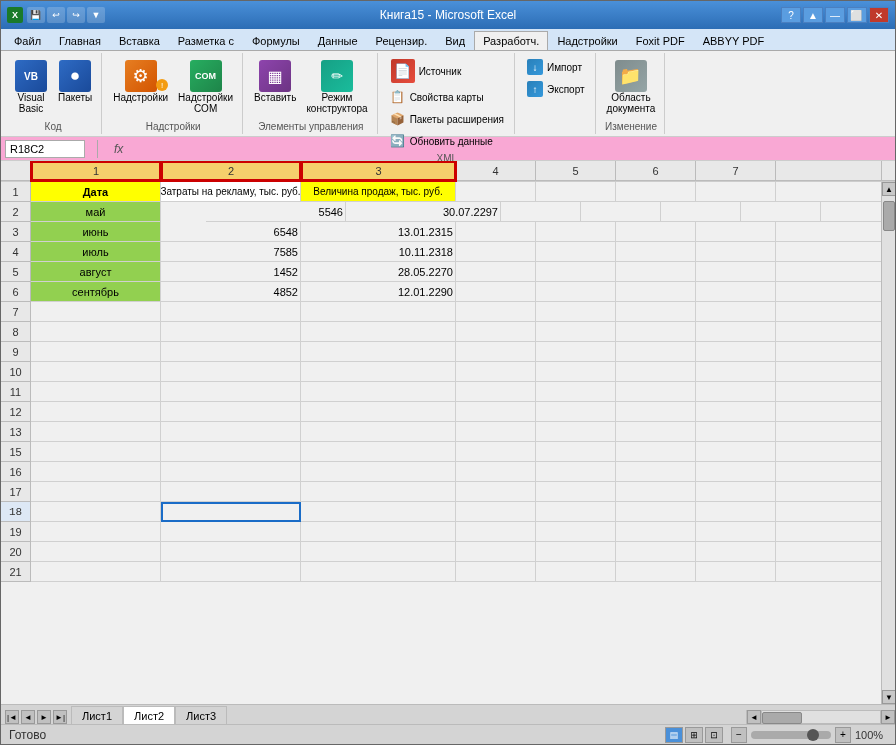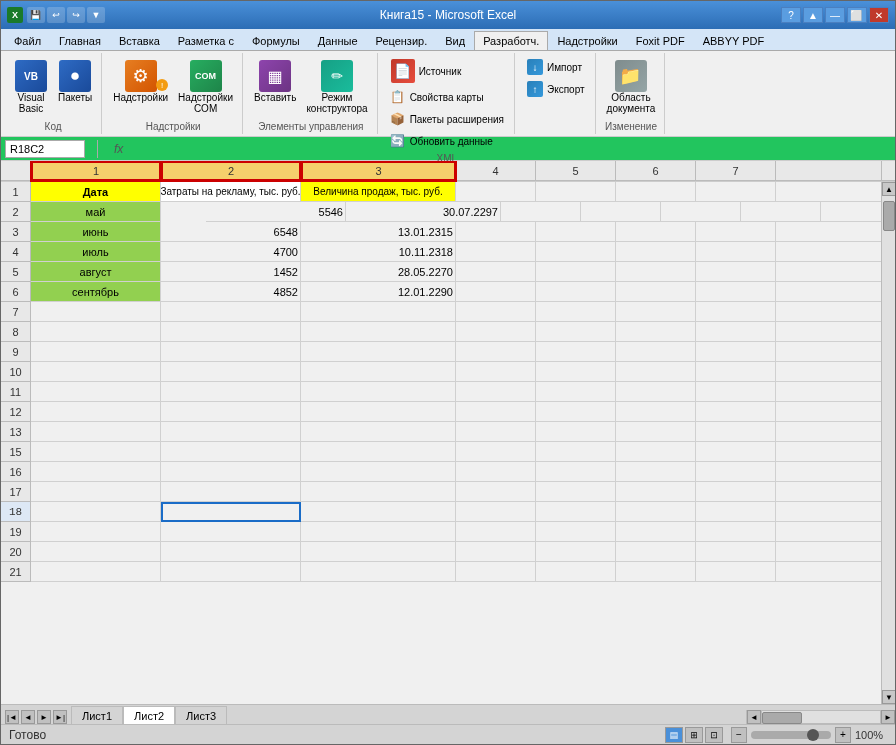--- a/index.html
+++ b/index.html
@@ -29,21 +29,21 @@
     .ribbon-group-label { font-size: 10px; color: #555; margin-top: auto; padding-top: 2px; text-align: center; }
     .ribbon-btn { display: flex; flex-direction: column; align-items: center; cursor: pointer; padding: 2px; border: 1px solid transparent; border-radius: 2px; min-width: 40px; }
     .ribbon-btn-icon { width: 32px; height: 32px; display: flex; align-items: center; justify-content: center; font-size: 20px; }
     .ribbon-btn-label { font-size: 10px; text-align: center; color: #000; line-height: 1.1; }
 
     .xml-group { display: flex; flex-direction: column; gap: 2px; }
     .xml-btn { display: flex; align-items: center; gap: 4px; cursor: pointer; padding: 1px 3px; border: 1px solid transparent; border-radius: 2px; font-size: 10px; }
     .xml-btn-icon { width: 16px; height: 16px; display: flex; align-items: center; justify-content: center; font-size: 12px; }
 
     
-    .formula-bar { background: #22c55e; height: 24px; display: flex; align-items: center; border-bottom: 1px solid #ccc; padding: 0 4px; gap: 12px; flex-shrink: 0; }
+    .formula-bar { background: #f9a8d4; height: 24px; display: flex; align-items: center; border-bottom: 1px solid #ccc; padding: 0 4px; gap: 12px; flex-shrink: 0; }
     .cell-ref { width: 80px; height: 18px; border: 1px solid #aaa; background: white; padding: 0 4px; font-size: 11px; display: flex; align-items: center; }
     .formula-divider { width: 1px; height: 18px; background: #aaa; }
     .formula-fx { font-size: 12px; color: #555; padding: 0 4px; font-style: italic; }
     .formula-input { flex: 1; height: 18px; border: none; background: transparent; font-size: 11px; outline: none; }
 
     
     .spreadsheet-area { display: flex; flex-direction: column; flex: 1; overflow: hidden; }
     .sheet-content { display: flex; flex: 1; overflow: hidden; }
 
     
@@ -304,21 +304,21 @@
               <div class="cell" style="width:80px;"></div>
               <div class="cell" style="width:80px;"></div>
               <div class="cell" style="width:80px;"></div>
               <div class="cell" style="width:80px;"></div>
               <div style="flex:1;height:20px;border-bottom:1px solid #d0d0d0;"></div>
             </div>
 
             <div class="grid-row">
               <div class="row-header">4</div>
               <div class="cell green-bg center" style="width:130px;">июль</div>
-              <div class="cell right" style="width:140px;">4700</div>
+              <div class="cell right" style="width:140px;">7585</div>
               <div class="cell right" style="width:155px;">10.11.2318</div>
               <div class="cell" style="width:80px;"></div>
               <div class="cell" style="width:80px;"></div>
               <div class="cell" style="width:80px;"></div>
               <div class="cell" style="width:80px;"></div>
               <div style="flex:1;height:20px;border-bottom:1px solid #d0d0d0;"></div>
             </div>
 
             <div class="grid-row">
               <div class="row-header">5</div>

